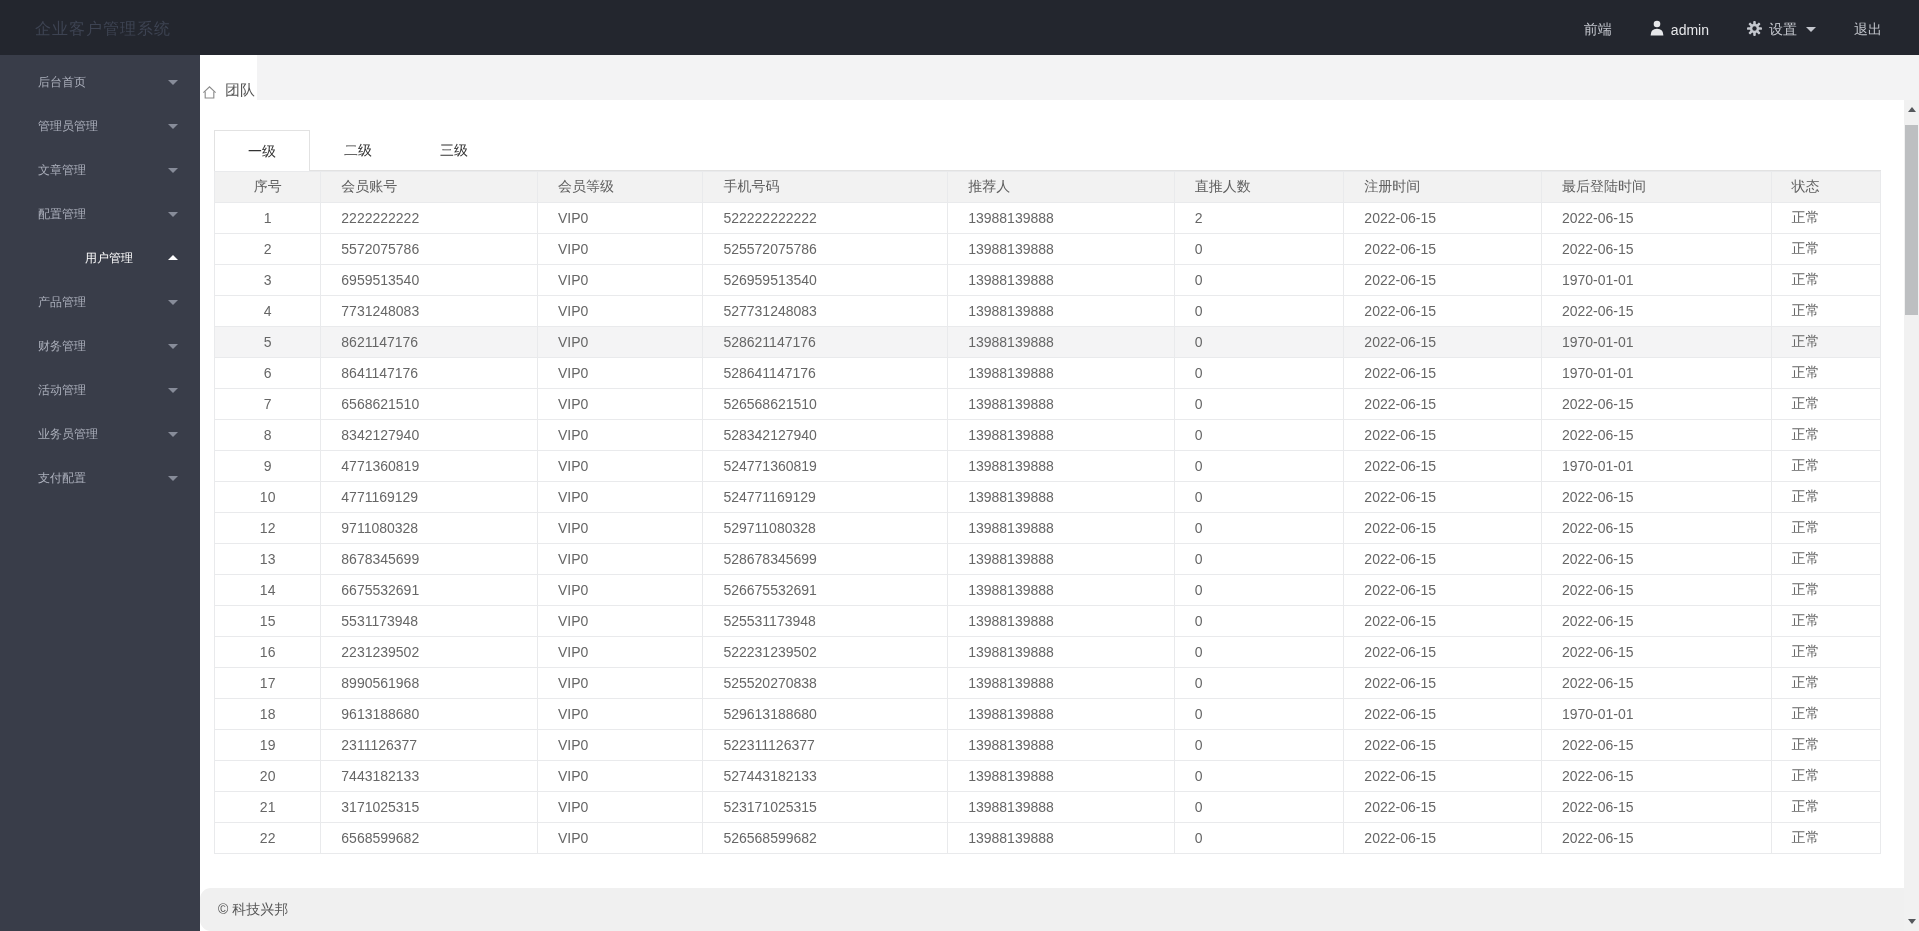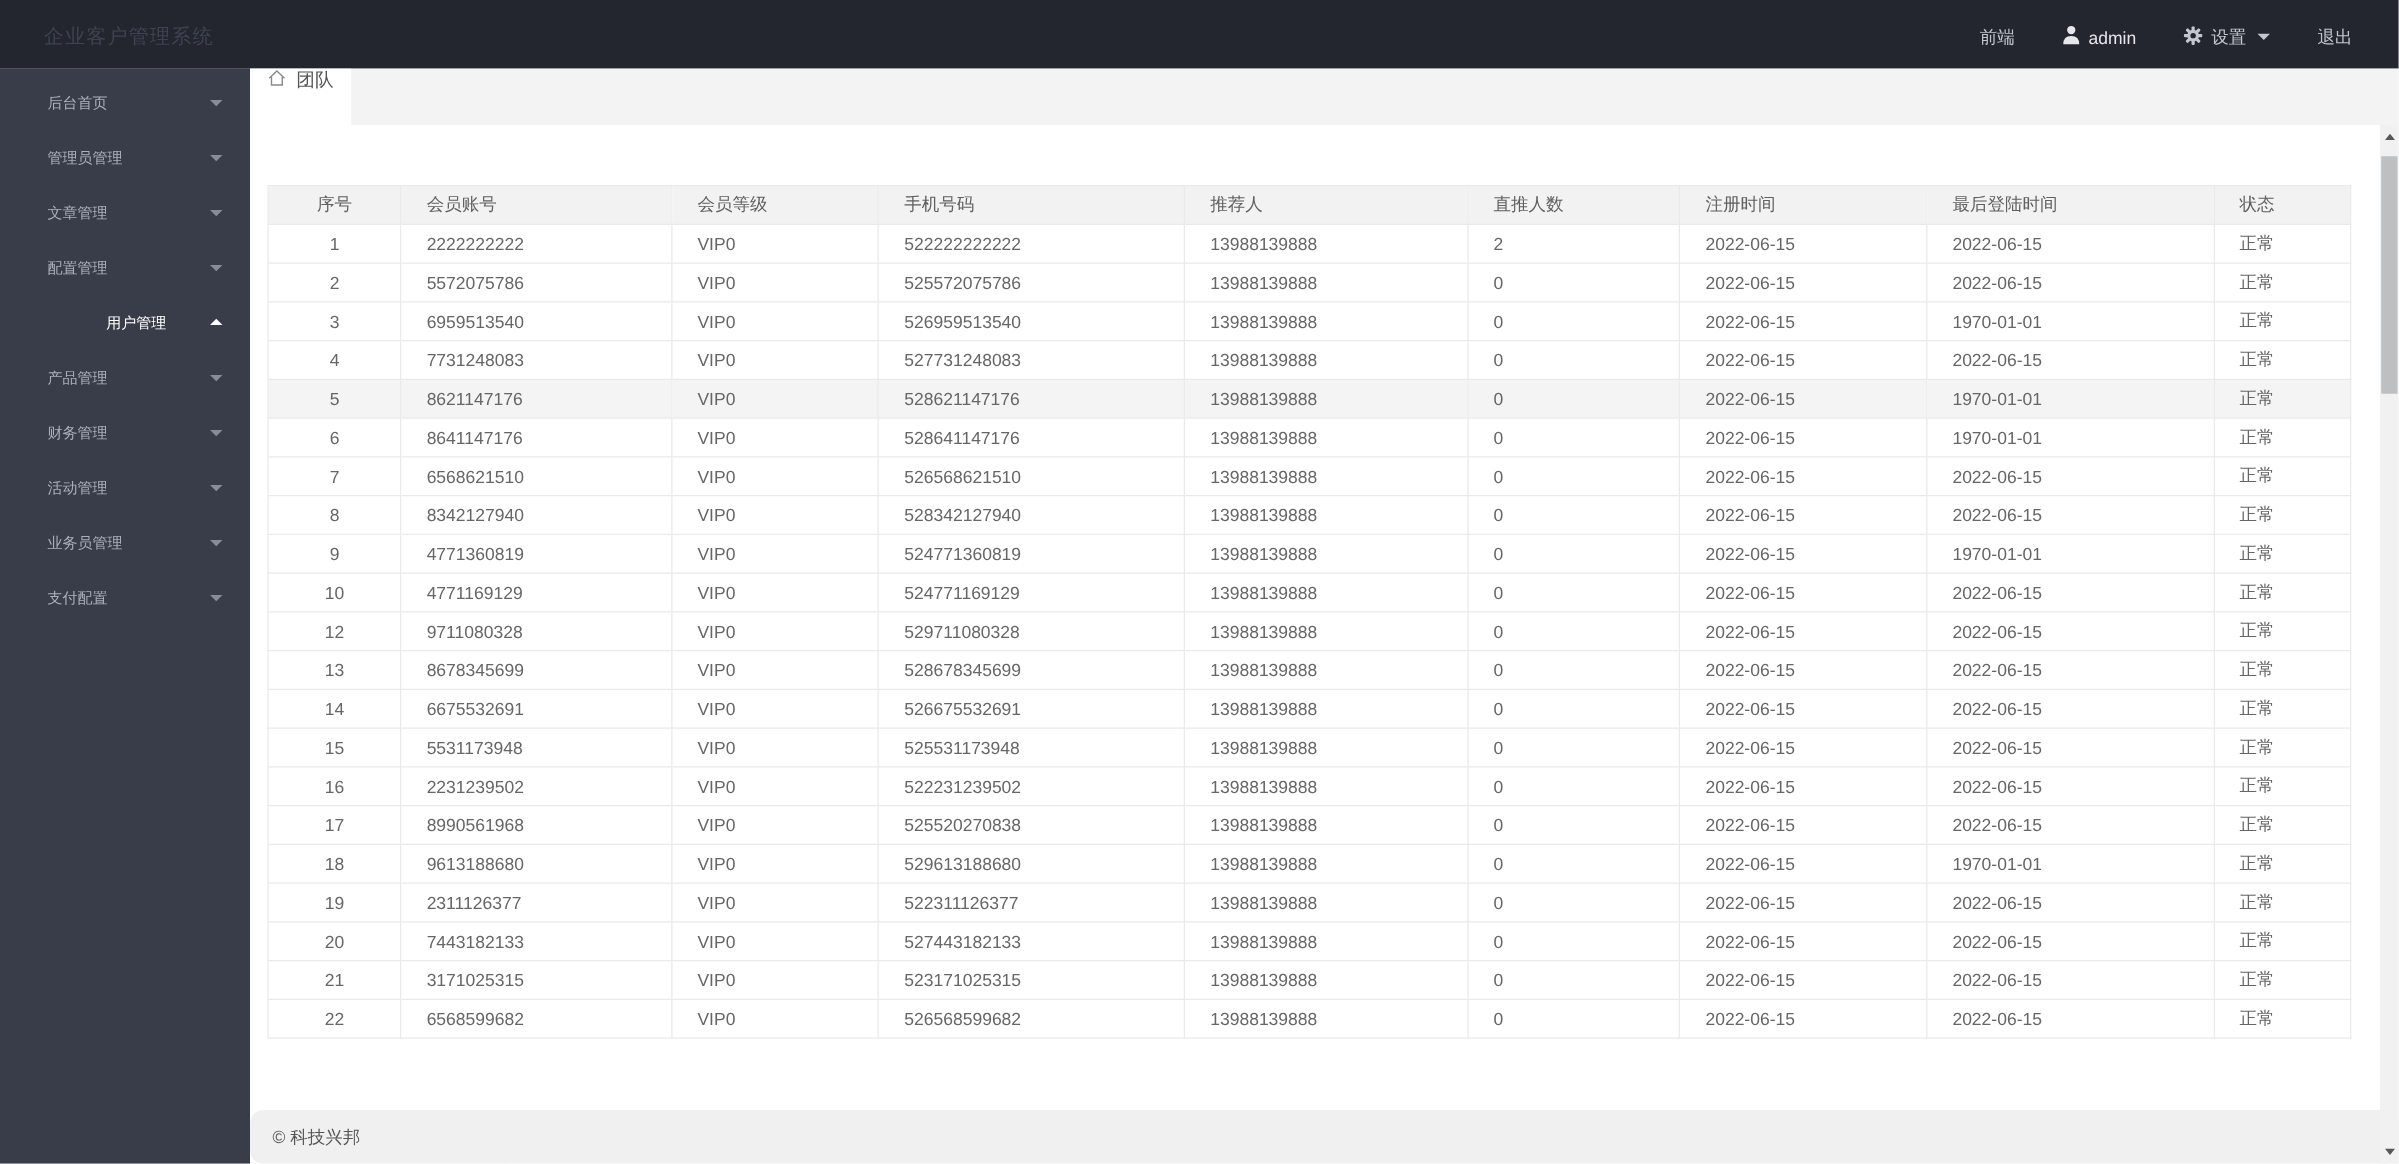--- a/index.html
+++ b/index.html
@@ -28,35 +28,35 @@
     border-left:5px solid transparent;border-right:5px solid transparent;
     border-top:5px solid #878c99;}
   .caret.up{border-top:none;border-bottom:5px solid #ffffff;margin-top:-3px;}
   .submenu{background:#282b34;}
   .sub-item{height:40px;line-height:40px;padding-left:38px;color:#dddfe4;
     font-size:14px;cursor:pointer;}
 
   
   .main{flex:1;display:flex;flex-direction:column;background:#fff;position:relative;min-width:0;}
   .breadcrumb-bar{height:45px;background:#f3f3f4;flex-shrink:0;}
-  .crumb{display:inline-flex;align-items:flex-start;gap:8px;height:45px;background:#fff;
-    padding:0 14px;font-size:15px;color:#555;cursor:pointer;}
+  .crumb{display:inline-flex;align-items:flex-end;gap:8px;height:45px;background:#fff;
+    padding:0 2px;font-size:15px;color:#555;cursor:pointer;}
   .crumb svg{display:block;}
 
   .content{flex:1;overflow:hidden;padding:30px 38px 0 14px;}
 
   
   .tabs{position:relative;height:41px;display:flex;}
   .tabs::after{content:"";position:absolute;left:0;right:0;bottom:0;height:1px;background:#e2e2e2;}
   .tab{position:relative;z-index:1;width:96px;height:41px;line-height:41px;text-align:center;
     font-size:14px;color:#333;cursor:pointer;}
   .tab.active{background:#fff;border:1px solid #e2e2e2;border-bottom:0;}
 
   
-  .table-wrap{margin-top:18px;}
+  .table-wrap{}
   table{width:100%;border-collapse:collapse;table-layout:fixed;}
   th,td{border:1px solid #e9eaec;height:31px;padding:0 6px 0 20px;text-align:left;
     font-size:14px;color:#666;font-weight:normal;overflow:hidden;white-space:nowrap;}
   thead th{background:#f2f2f2;color:#606060;}
   th.center,td.center{text-align:center;padding-left:6px;}
   tr.hl td{background:#f4f4f5;}
 
   
   .footer{height:43px;background:#f0f0f0;flex-shrink:0;display:flex;align-items:center;
     padding-left:18px;font-size:14px;color:#555;border-radius:11px;}
@@ -136,20 +136,25 @@
           <svg width="15" height="15" viewBox="0 0 16 16" fill="none" stroke="#8a8a8a" stroke-width="1.2">
             <path d="M1.5 8.2 L8 2 L14.5 8.2"></path>
             <path d="M3.4 6.8 V13.8 H12.6 V6.8"></path>
           </svg>
         </span>
         <span>团队</span>
       </div>
     </div>
 
     <div class="content">
+      <div class="tabs">
+          <div class="tab active">一级</div>
+          <div class="tab">二级</div>
+          <div class="tab">三级</div>
+        </div>
       <div class="table-wrap">
         <table>
           <colgroup>
               <col style="width: 106px;">
               <col style="width: 216px;">
               <col style="width: 165px;">
               <col style="width: 244px;">
               <col style="width: 226px;">
               <col style="width: 169px;">
               <col style="width: 197px;">

